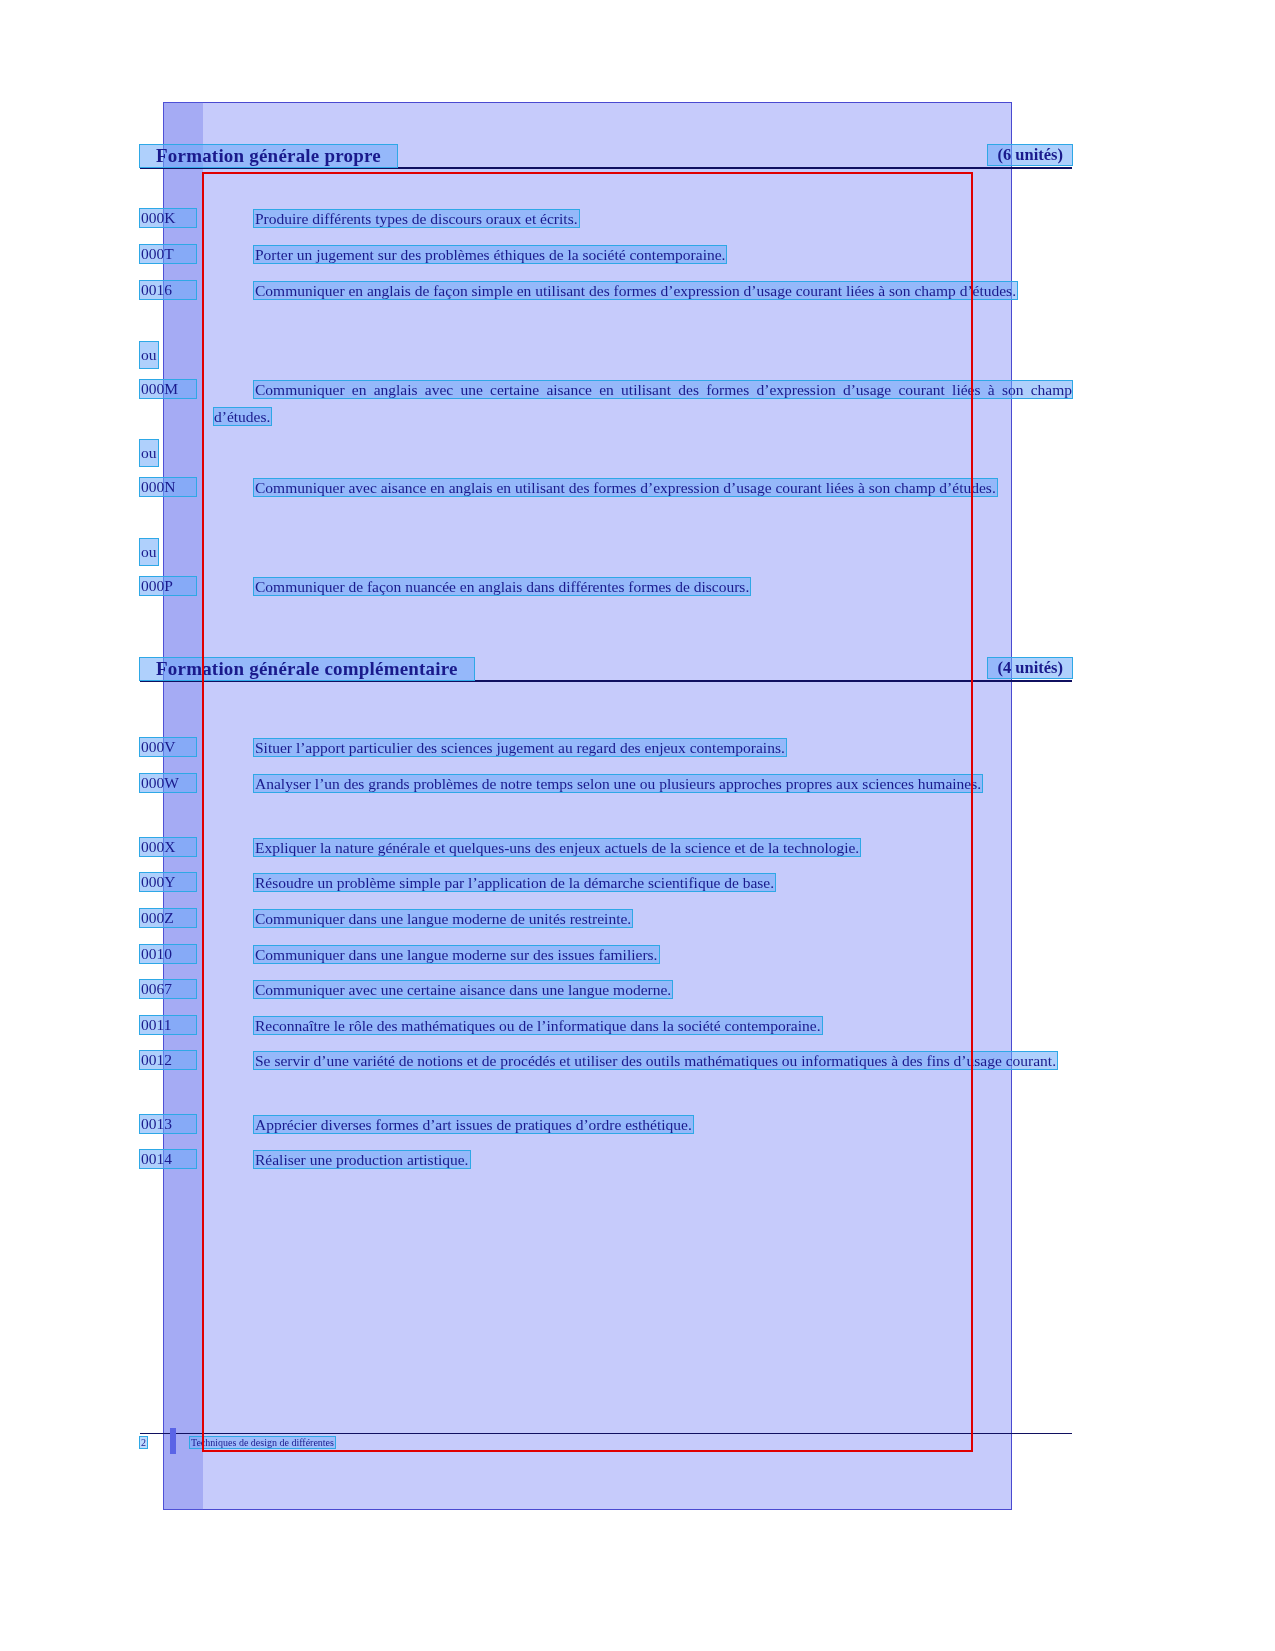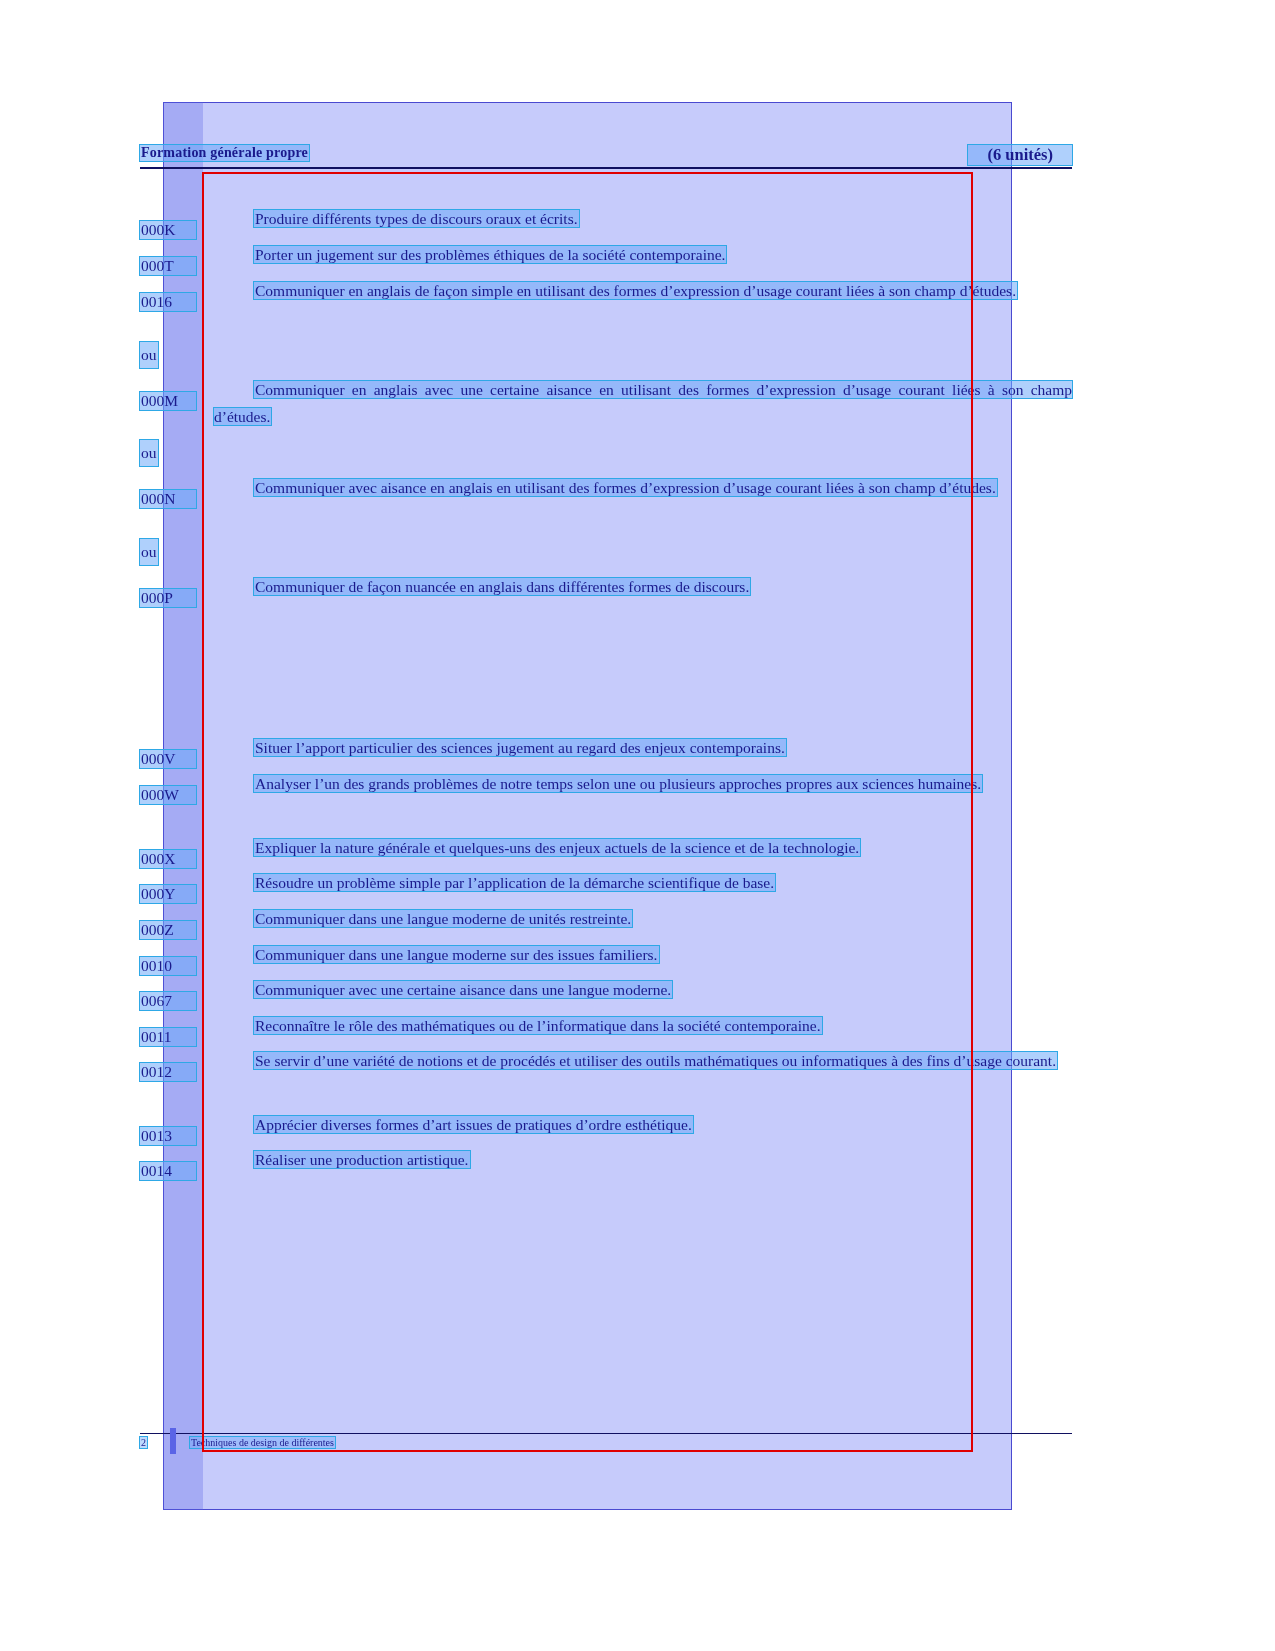--- a/index.html
+++ b/index.html
@@ -71,46 +71,46 @@
     left: 140px;
     width: 932px;
     height: 22px;
     border-bottom: 2px solid #101060;
   }
   .section-head .title {
     position: absolute;
     left: 0;
     top: 0;
     font-weight: bold;
-    font-size: 14px;
+    font-size: 19px;
     letter-spacing: 0.2px;
     background: rgba(110,170,250,0.55);
     outline: 1px solid #2ea8e6;
-    padding: 0 1px;
+    padding: 0 16px;
   }
   .section-head .units {
     position: absolute;
     right: 0;
     top: 0;
     font-weight: bold;
     font-size: 16.5px;
     background: rgba(110,170,250,0.55);
     outline: 1px solid #2ea8e6;
-    padding: 0 19px;
+    padding: 0 9px;
   }
 
   .row {
     position: absolute;
     left: 140px;
     width: 932px;
   }
   .code {
     position: absolute;
     left: 0;
-    top: 16px;
+    top: 4px;
     width: 56px;
     font-size: 15.5px;
     background: rgba(110,170,250,0.55);
     outline: 1px solid #2ea8e6;
     box-sizing: border-box;
     padding-left: 1px;
   }
   .desc {
     position: absolute;
     left: 74px;
@@ -221,20 +221,24 @@
       <div class="desc"><span class="t">Communiquer avec aisance en anglais en utilisant des formes d’expression d’usage courant liées à son champ d’études.</span></div>
     </div>
 
     <div class="ou" style="top:539px;">ou</div>
 
     <div class="row" style="top:573px;">
       <span class="code">000P</span>
       <div class="desc"><span class="t">Communiquer de façon nuancée en anglais dans différentes formes de discours.</span></div>
     </div>
 
+    <div class="section-head" style="top:658px;">
+      <span class="title">Formation générale complémentaire</span>
+      <span class="units">(4 unités)</span>
+    </div>
 
     <div class="row" style="top:734px;">
       <span class="code">000V</span>
       <div class="desc"><span class="t">Situer l’apport particulier des sciences jugement au regard des enjeux contemporains.</span></div>
     </div>
 
     <div class="row" style="top:770px;">
       <span class="code">000W</span>
       <div class="desc"><span class="t">Analyser l’un des grands problèmes de notre temps selon une ou plusieurs approches propres aux sciences humaines.</span></div>
     </div>

